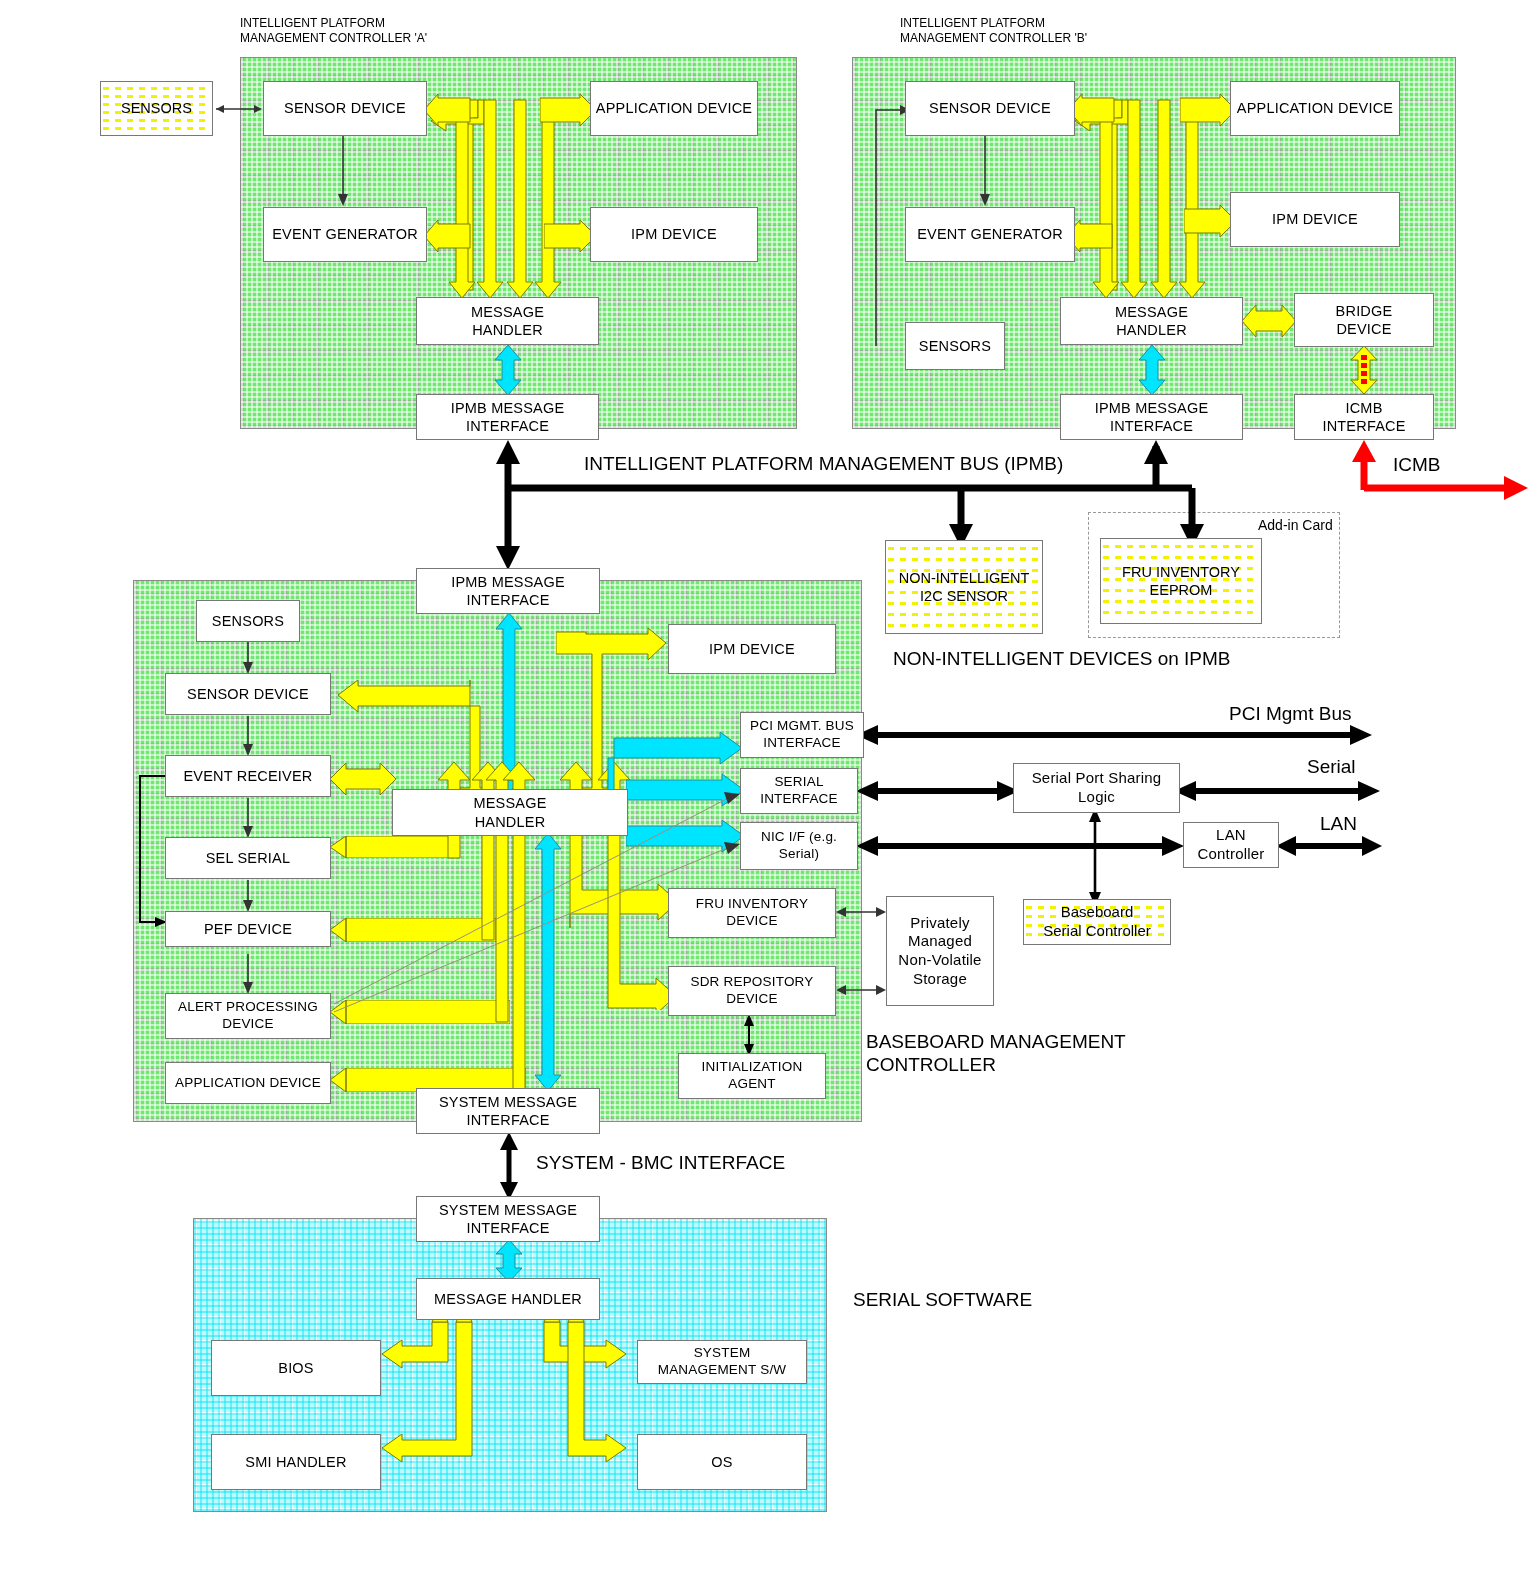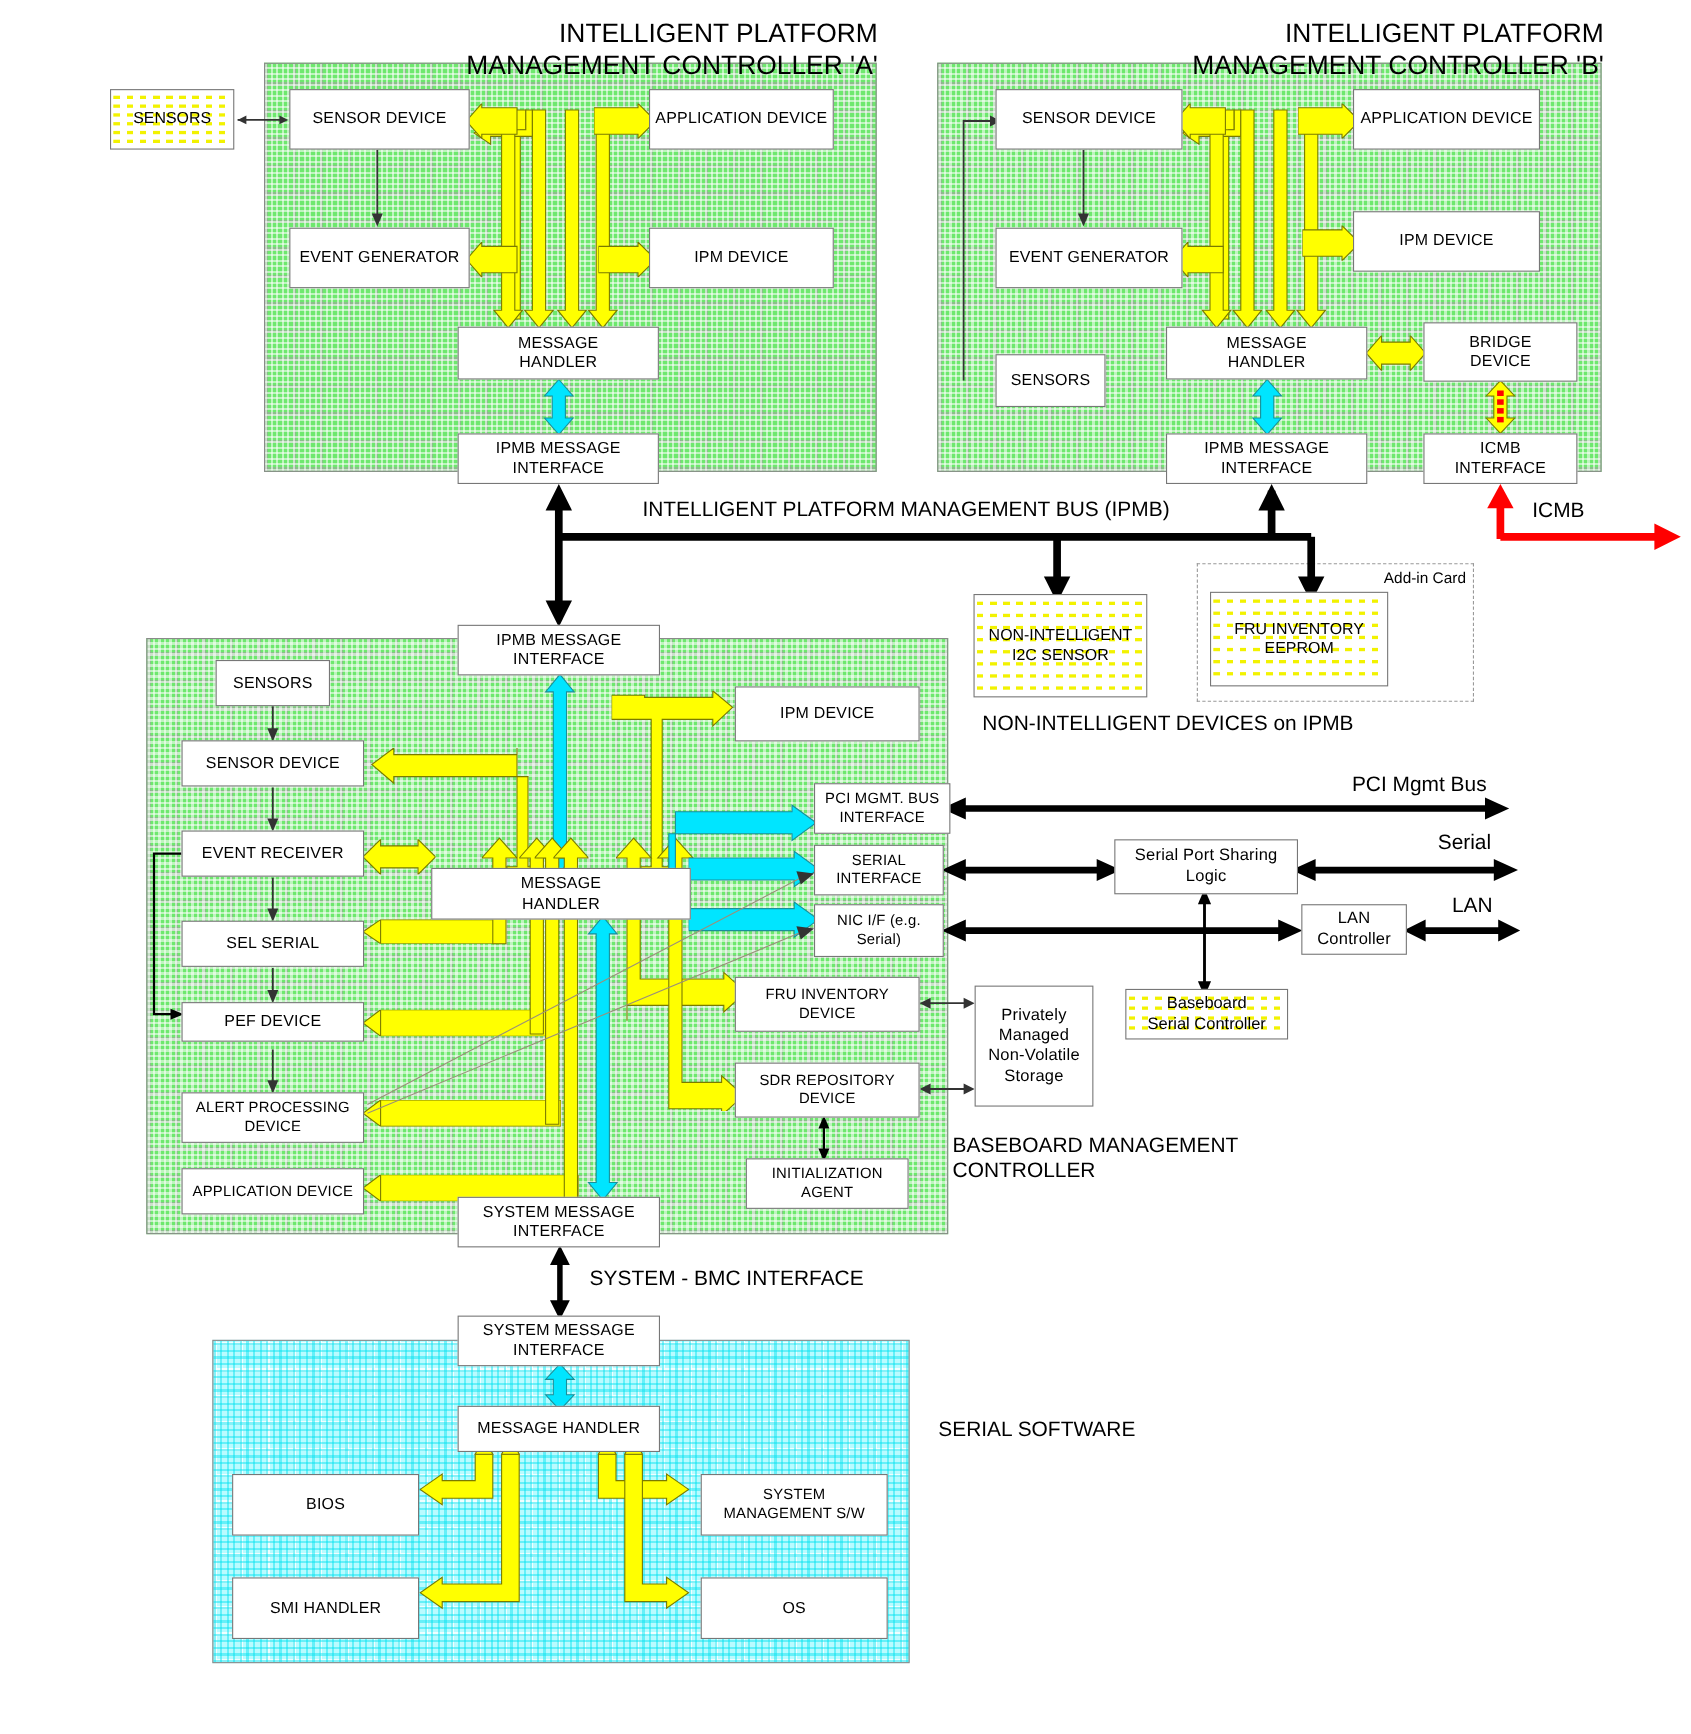--- a/index.html
+++ b/index.html
@@ -34,21 +34,21 @@
   .dotbox{position:absolute;box-sizing:border-box;background:#fff;border:1px solid #777;z-index:30;}
   .dotbox .lines{position:absolute;left:2px;top:4px;right:2px;bottom:4px;}
   .dotbox .lines i{position:absolute;left:0;right:0;height:3px;
       background-image:repeating-linear-gradient(90deg,#f2f200 0px,#f2f200 6px,transparent 6px,transparent 12px);}
   .dotbox .lbl{position:absolute;left:0;top:0;width:100%;height:100%;
       display:flex;align-items:center;justify-content:center;text-align:center;
       font-size:14.5px;line-height:1.25;color:#000;}
 
   
   .lbl-txt{position:absolute;color:#000;z-index:40;white-space:pre;line-height:1.22;}
-  .t-title{font-size:24px;text-align:right;}
+  .t-title{font-size:12px;text-align:left;}
   .t-mid{font-size:19px;}
   .t-small{font-size:14px;}
 
   
   .ya{position:absolute;z-index:20;}
   .fill-y{fill:#ffff00;stroke:#7a7a00;stroke-width:1;}
   .fill-c{fill:#00e5ff;stroke:#1a8f99;stroke-width:1;}
   .hair{position:absolute;z-index:26;}
 </style>
 </head>
@@ -457,21 +457,21 @@
     <polygon points="11,68 2,50 20,50" fill="#000"></polygon>
   </svg>
   <div class="lbl-txt t-mid" style="left:536px;top:1151px;">SYSTEM - BMC INTERFACE</div>
 
   <div class="panel cyan" style="left:193px;top:1218px;width:634px;height:294px;"></div>
 
   <div class="box" style="left: 416px; top: 1196px; width: 184px; height: 46px; white-space: pre;">SYSTEM MESSAGE
 INTERFACE</div>
   <div class="box" style="left:416px;top:1278px;width:184px;height:42px;">MESSAGE HANDLER</div>
   <div class="box" style="left:211px;top:1340px;width:170px;height:56px;">BIOS</div>
-  <div class="box sm" style="left: 637px; top: 1340px; width: 170px; height: 56px; white-space: pre;">SYSTEM
+  <div class="box sm" style="left: 637px; top: 1340px; width: 170px; height: 44px; white-space: pre;">SYSTEM
 MANAGEMENT S/W</div>
   <div class="box" style="left:211px;top:1434px;width:170px;height:56px;">SMI HANDLER</div>
   <div class="box" style="left:637px;top:1434px;width:170px;height:56px;">OS</div>
 
   <svg class="ya" style="left:494px;top:1240px;width:30px;height:42px;">
     <path class="fill-c" d="M15,0 L28,14 L21,14 L21,28 L28,28 L15,42 L2,28 L9,28 L9,14 L2,14 Z"></path>
   </svg>
 
   <svg class="ya" style="left:378px;top:1318px;width:260px;height:150px;">
 

